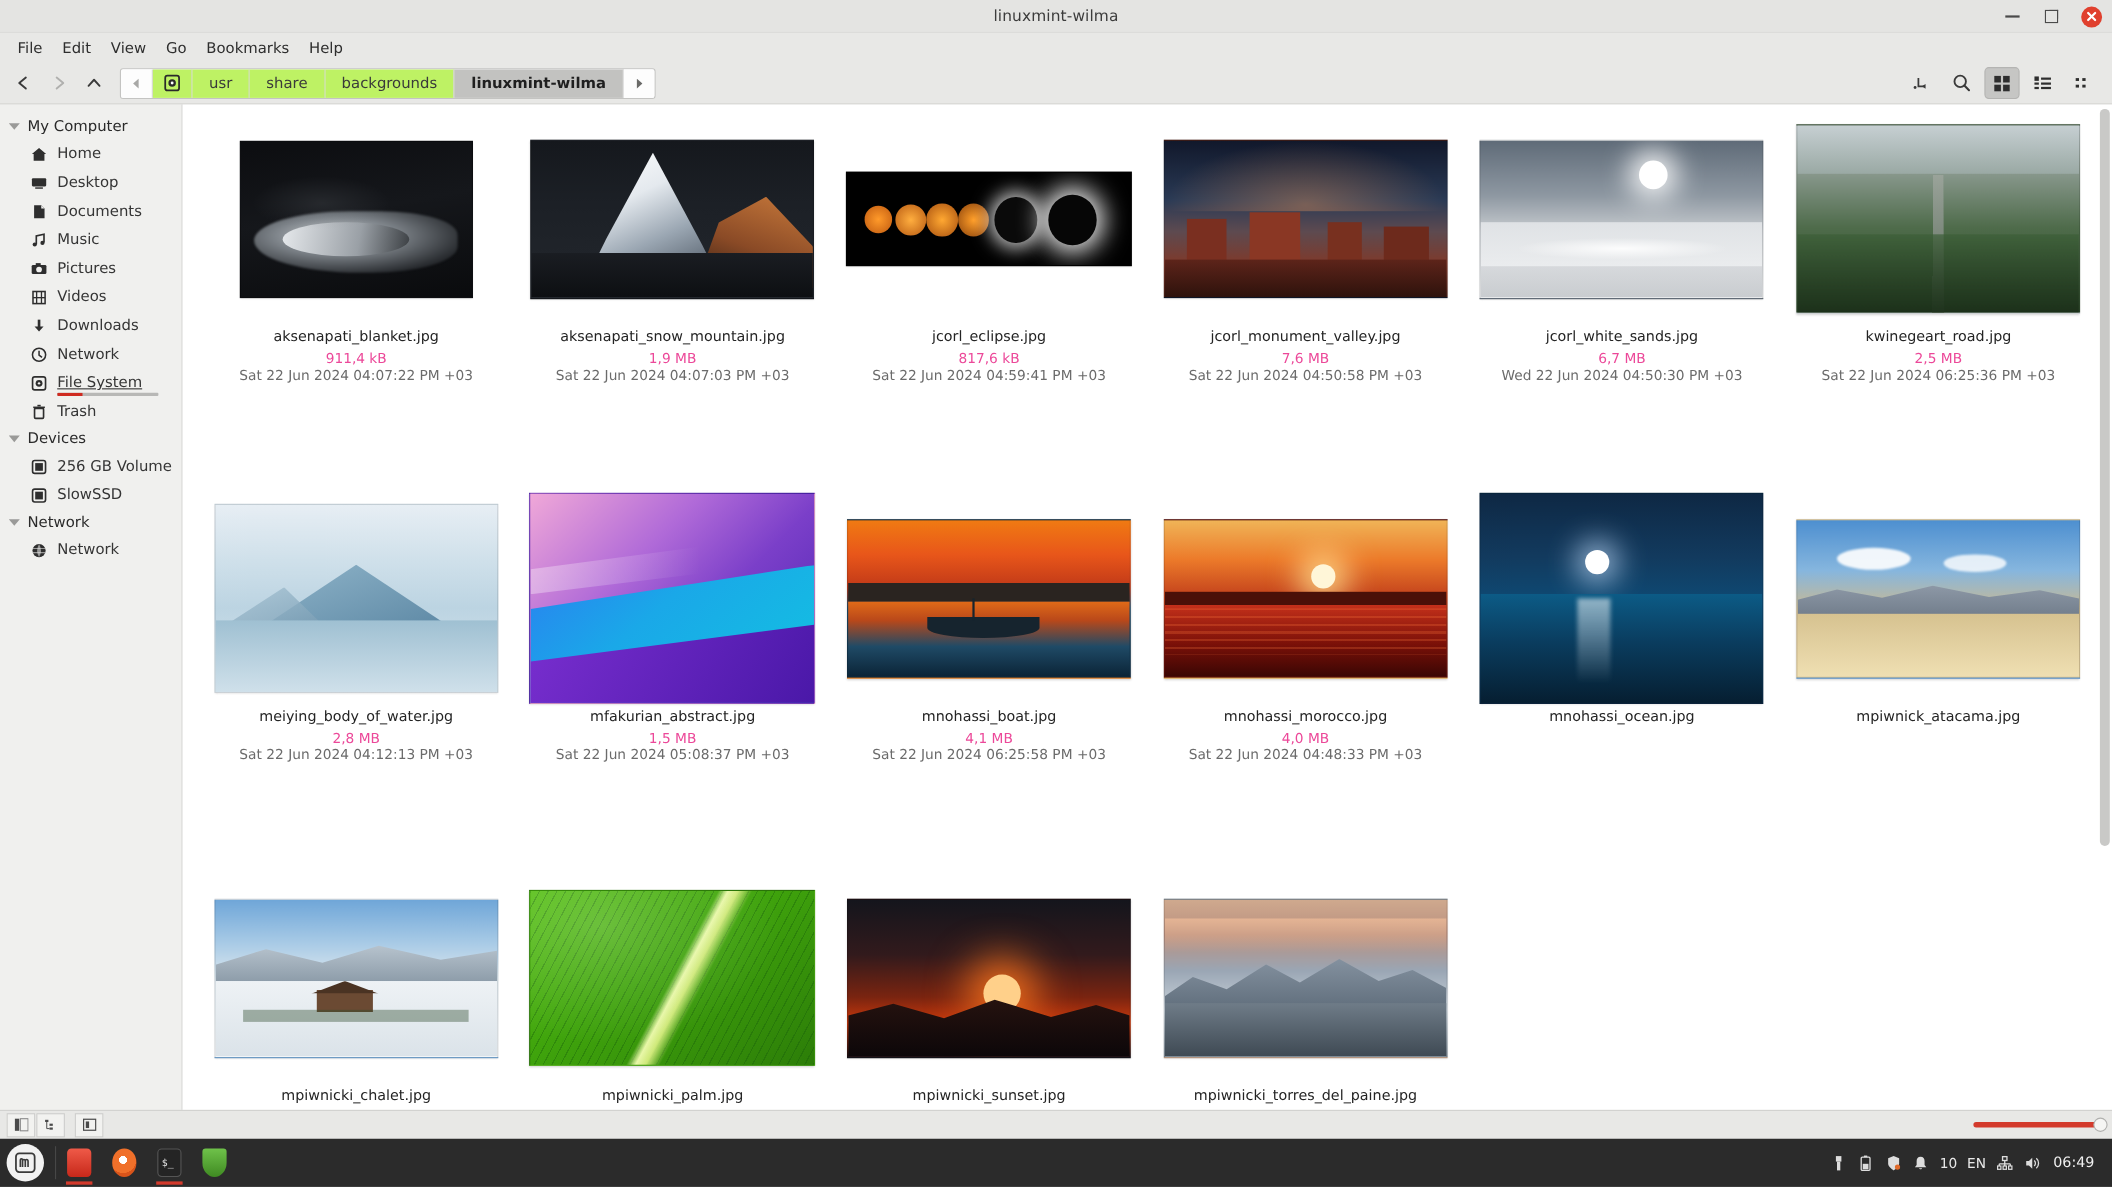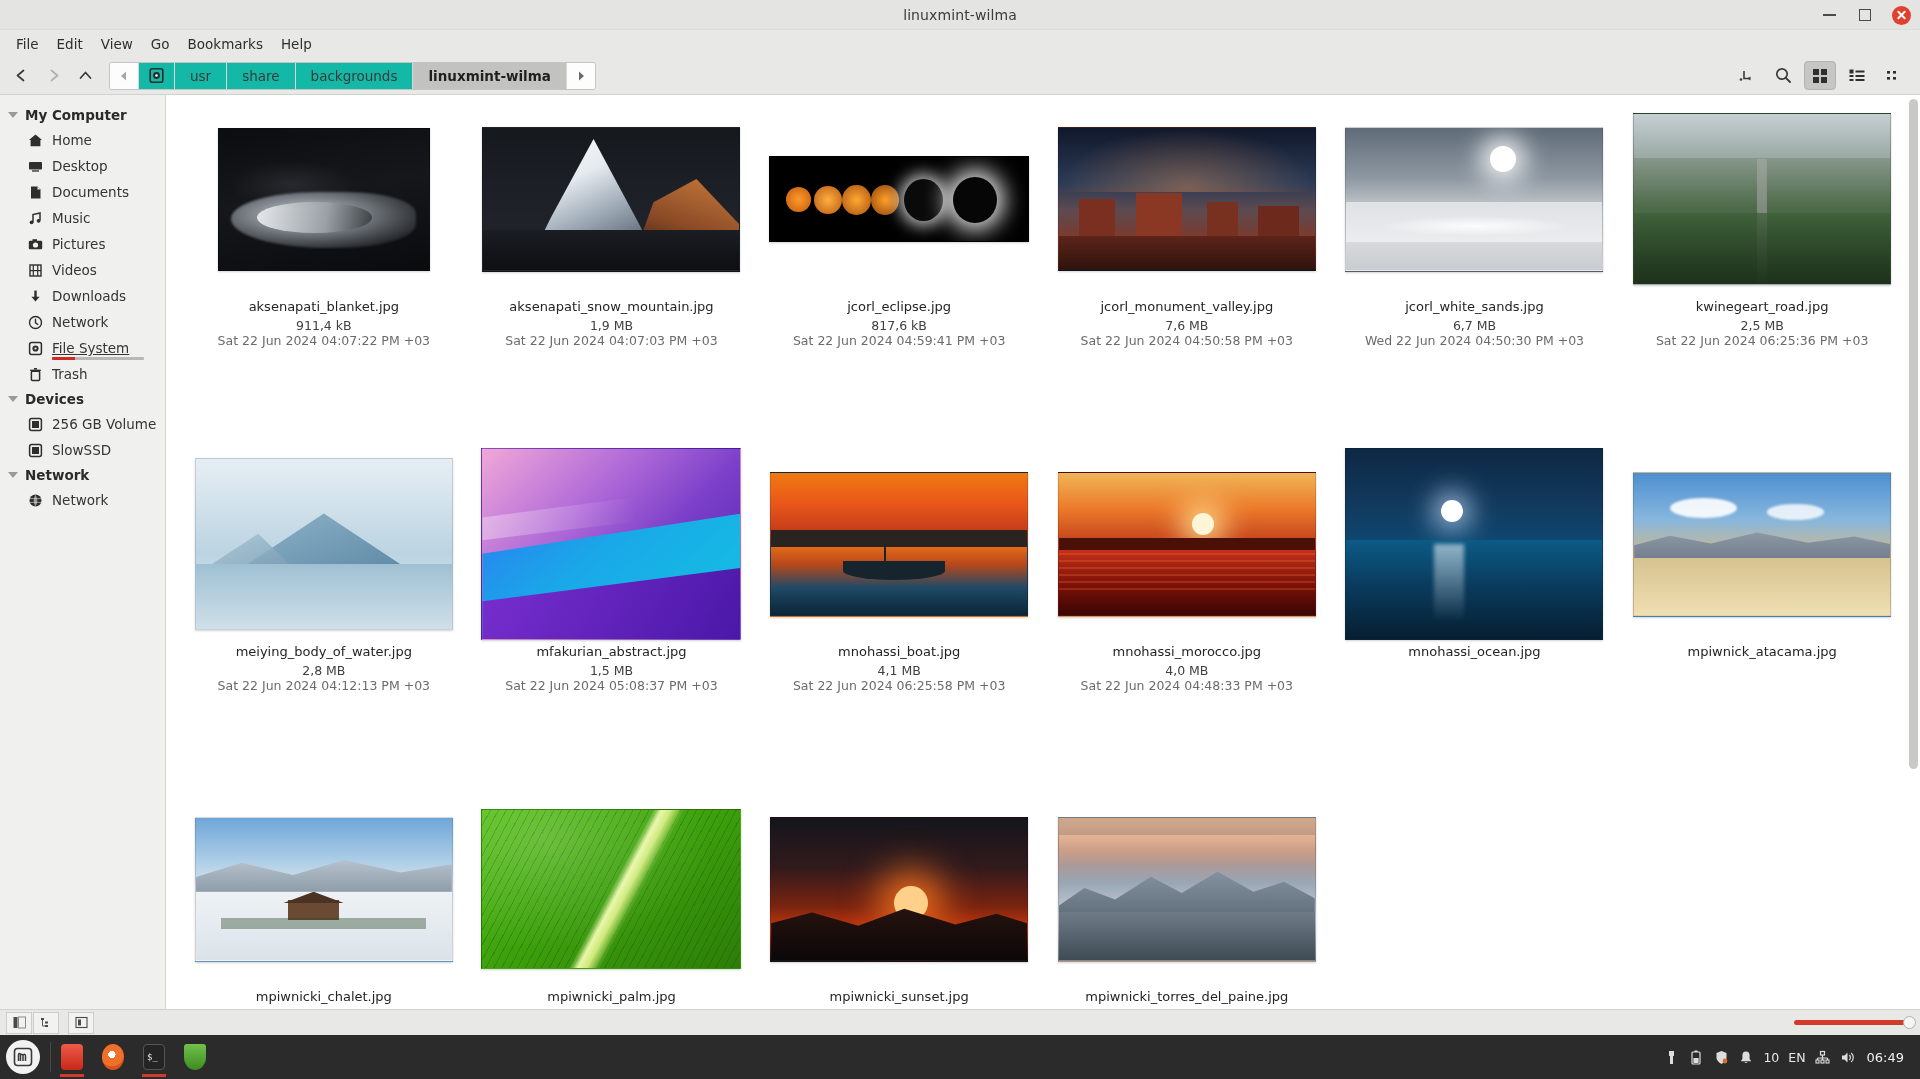--- a/index.html
+++ b/index.html
@@ -51,21 +51,21 @@
   .nav-btn svg { display: block; }
 
   .breadcrumb {
     display: flex; align-items: stretch; height: 28px;
     border: 1px solid #c4c4c2; border-radius: 3px; overflow: hidden;
     background: #fdfdfd;
   }
   .crumb {
     display: flex; align-items: center; justify-content: center;
     padding: 0 15px; font-size: 13.5px; color: #3a3a3a;
-    border-right: 1px solid #d6d6d4; background: #14b8a6; cursor: pointer; white-space: nowrap;
+    border-right: 1px solid #d6d6d4; background: #bef264; cursor: pointer; white-space: nowrap;
   }
   .crumb:last-child { border-right: none; }
   .crumb.arrow { padding: 0 9px; background: #fdfdfd; }
   .crumb.icon-crumb { padding: 0 9px; }
   .crumb.active { background: #c2c2c0; color: #1f1f1f; font-weight: bold; }
 
   .toolbar-spacer { flex: 1 1 auto; }
   .tool-icons { display: flex; align-items: center; gap: 5px; }
   .tool-btn { width: 32px; height: 29px; display: flex; align-items: center; justify-content: center; border-radius: 4px; cursor: pointer; }
   .tool-btn.active { background: #c6c6c4; border: 1px solid #b4b4b2; }
@@ -80,21 +80,21 @@
     border-right: 1px solid #d4d4d2;
     padding-top: 8px;
     overflow: hidden;
     font-size: 13.5px;
   }
   .side-group { display: flex; align-items: center; padding: 4px 0 4px 8px; cursor: pointer; }
   .side-group .tri {
     width: 0; height: 0; border-left: 5px solid transparent; border-right: 5px solid transparent;
     border-top: 6px solid #9a9a98; margin-right: 7px;
   }
-  .side-group-label { font-weight: bold; color: #2a2a2a; font-size: 13.5px; }
+  .side-group-label { font-weight: normal; color: #2a2a2a; font-size: 13.5px; }
   .side-item {
     display: flex; align-items: center; padding: 4px 0 4px 26px; cursor: pointer; position: relative;
   }
   .side-icon { width: 18px; height: 18px; margin-right: 8px; display: flex; align-items: center; justify-content: center; flex: 0 0 18px; }
   .side-label { color: #353535; font-size: 13.5px; white-space: nowrap; }
   .side-item.selected .side-label { text-decoration: underline; }
   .usage-bar {
     position: absolute; left: 52px; bottom: 1px; width: 92px; height: 3px; background: #b8b8b6; border-radius: 1px; overflow: hidden;
   }
   .usage-bar i { display: block; height: 100%; background: #cf2b20; }
@@ -111,21 +111,21 @@
   }
   .cell { height: 345px; display: flex; flex-direction: column; align-items: center; padding-top: 8px; cursor: pointer; }
   .thumb-wrap { height: 180px; display: flex; align-items: center; justify-content: center; width: 100%; }
   .thumb {
     max-width: 260px;
     border: 1px solid rgba(0,0,0,.12);
     box-shadow: 0 1px 2px rgba(0,0,0,.18);
     overflow: hidden; position: relative;
   }
   .fname { margin-top: 10px; font-size: 13px; color: #242424; text-align: center; max-width: 280px; overflow: hidden; text-overflow: ellipsis; white-space: nowrap; }
-  .fsize { margin-top: 4px; font-size: 12.5px; color: #404040; }
+  .fsize { margin-top: 4px; font-size: 12.5px; color: #ec4899; }
   .fdate { margin-top: 0; font-size: 12.5px; color: #6b6b6b; white-space: nowrap; }
 
   
   .vscroll { position: absolute; right: 2px; top: 4px; width: 9px; height: 670px; }
   .vscroll i { display: block; width: 100%; height: 100%; background: #c9c9c7; border-radius: 5px; }
 
   
   .statusbar {
     height: 26px; flex: 0 0 26px;
     background: #e8e8e6; border-top: 1px solid #d2d2d0;

